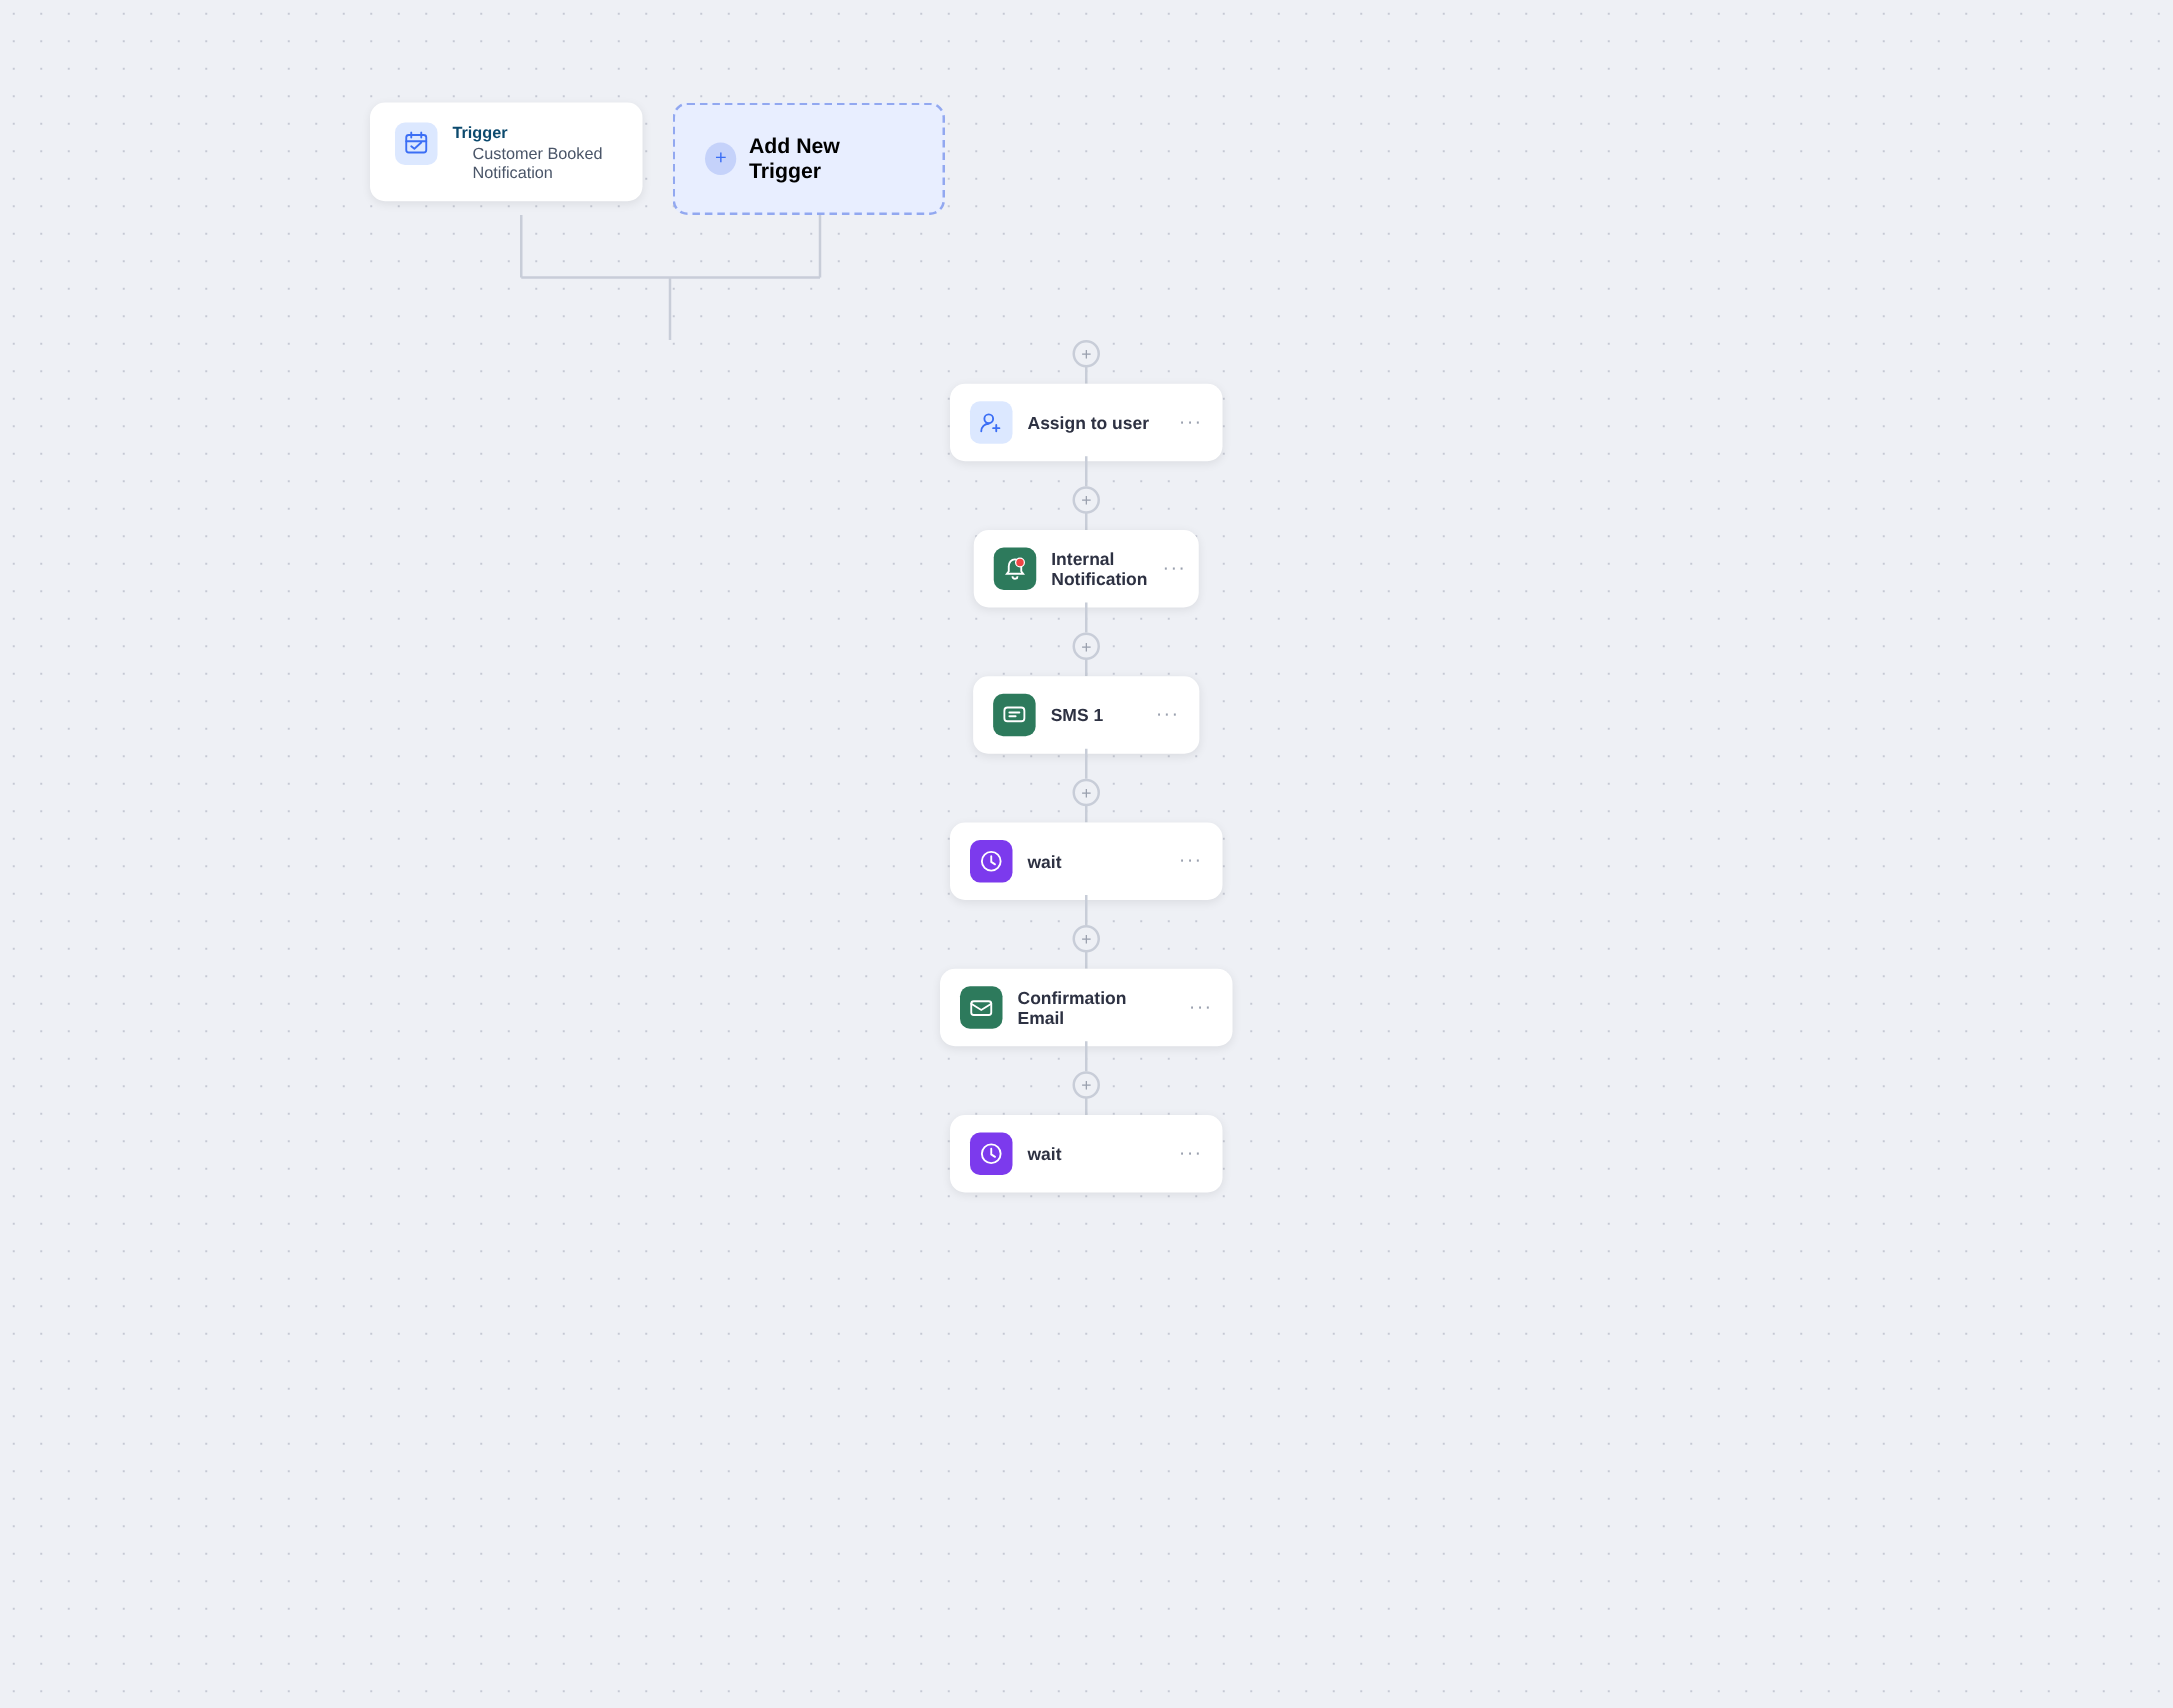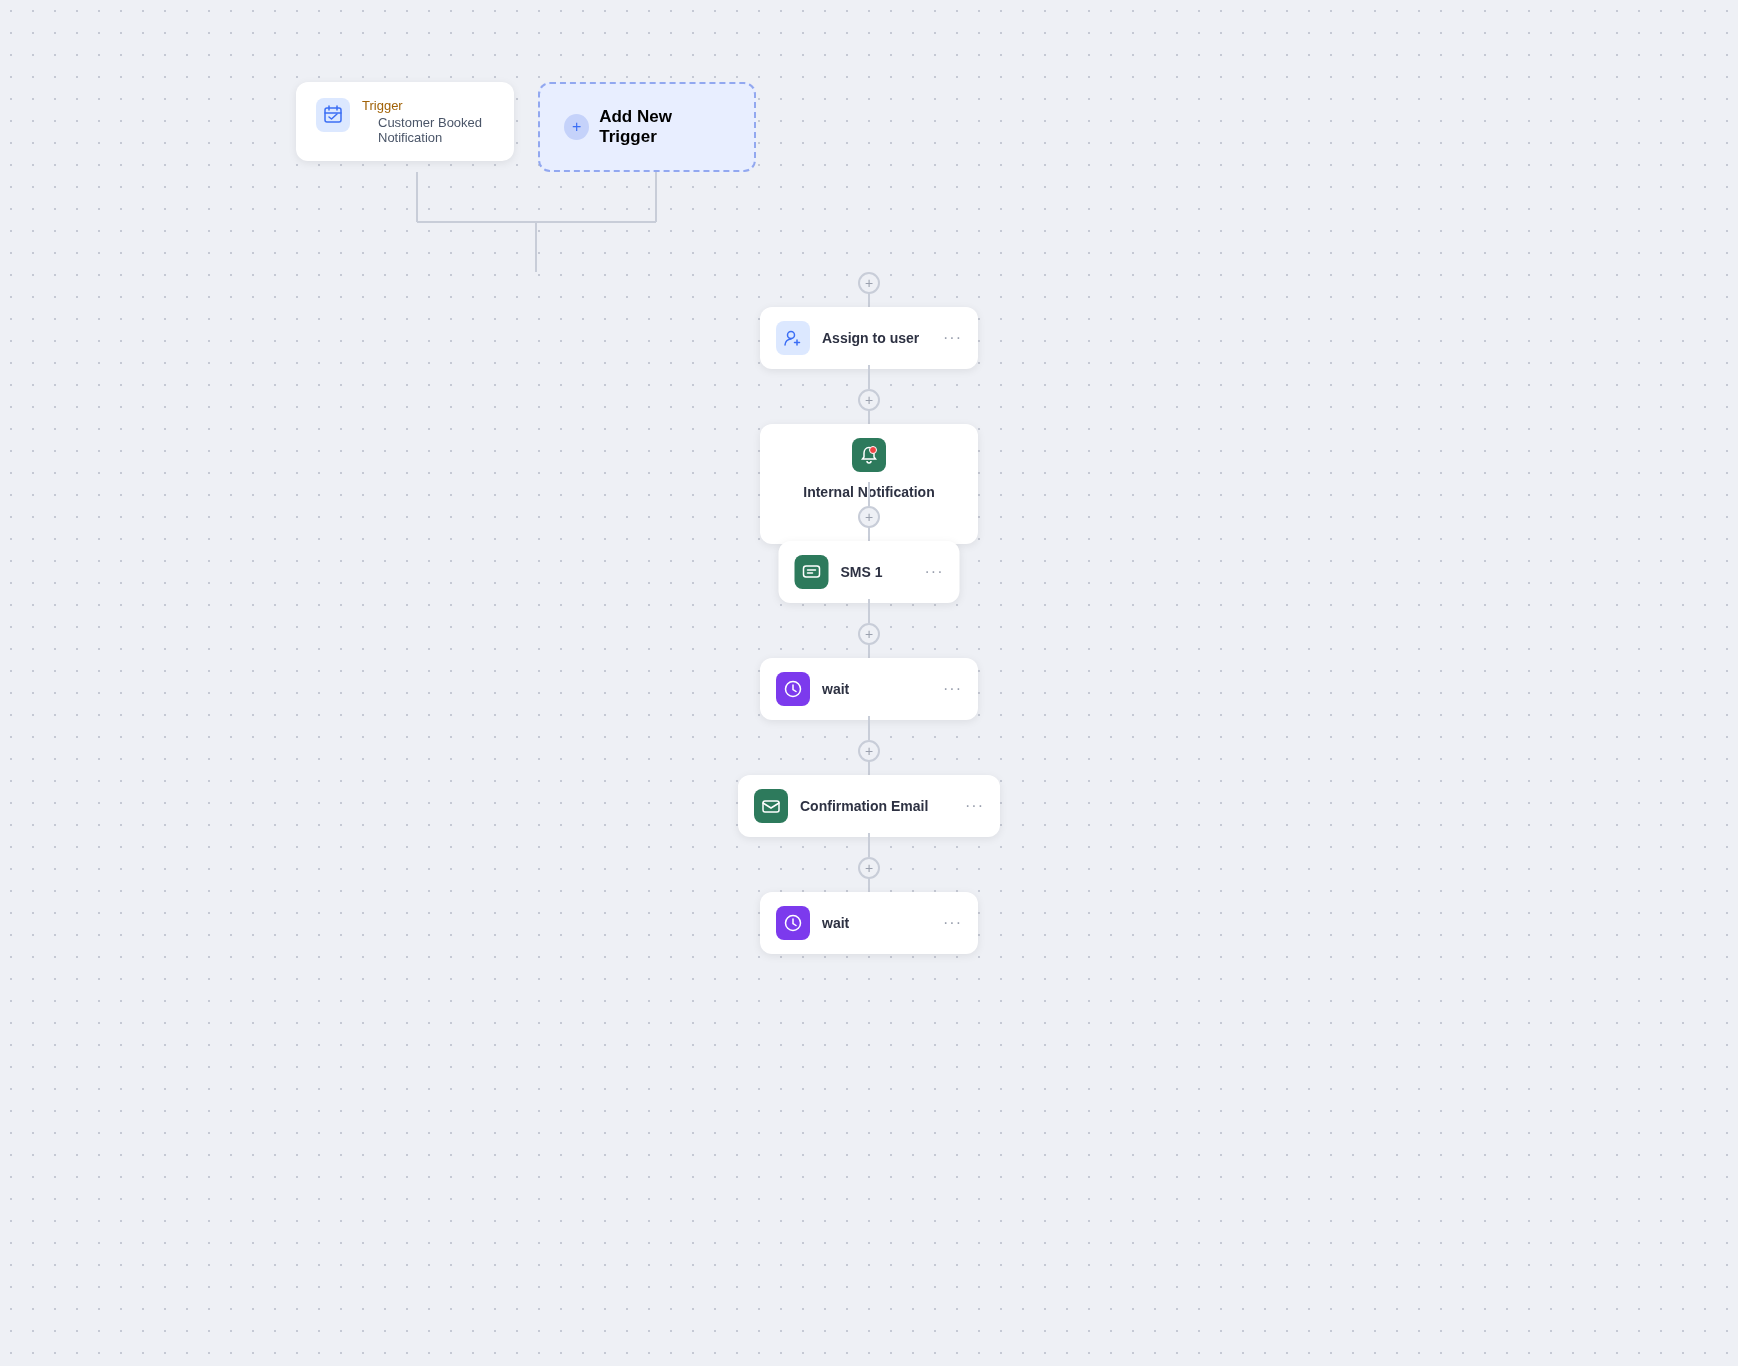--- a/index.html
+++ b/index.html
@@ -96,22 +96,22 @@
       box-shadow: 0 2px 8px rgba(0,0,0,0.08);
       padding: 16px 20px;
       display: flex;
       align-items: flex-start;
       gap: 12px;
       cursor: pointer;
     }
 
     .trigger-title {
       font-size: 13px;
-      font-weight: 400;
-      color: #a16207;
+      font-weight: 700;
+      color: #0c4a6e;
     }
 
     .trigger-subtitle {
       font-size: 13px;
       color: #4a5568;
       margin-top: 2px;
       margin-left: 16px;
     }
 
     
@@ -213,21 +213,21 @@
   </div>
 
   <div class="connector-line" style="top: 365px; left: 869px; height: 24px;"></div>
 
   <div class="plus-btn" style="top: 389px; left: 869px;">
     <span>+</span>
   </div>
 
   <div class="connector-line" style="top: 400px; left: 869px; height: 24px;"></div>
 
-  <div class="flow-card" style="top: 424px; width: 218px; left: 869px; flex-direction: column;">
+  <div class="flow-card" style="top: 424px; width: 180px; left: 869px;">
     <div class="card-icon icon-green-dark">
       <svg width="20" height="20" viewBox="0 0 20 20" fill="none">
         <path d="M10 2.5C7 2.5 5 5 5 8v4l-1.5 2h13L15 12V8c0-3-2-5.5-5-5.5z" stroke="white" stroke-width="1.5" fill="none"></path>
         <path d="M8 16a2 2 0 004 0" stroke="white" stroke-width="1.5" fill="none"></path>
         <circle cx="14" cy="5" r="3.5" fill="#ef4444" stroke="white" stroke-width="1"></circle>
       </svg>
     </div>
     <span class="card-label">Internal Notification</span>
     <span class="card-menu">···</span>
   </div>
@@ -271,21 +271,21 @@
   </div>
 
   <div class="connector-line" style="top: 716px; left: 869px; height: 24px;"></div>
 
   <div class="plus-btn" style="top: 740px; left: 869px;">
     <span>+</span>
   </div>
 
   <div class="connector-line" style="top: 751px; left: 869px; height: 24px;"></div>
 
-  <div class="flow-card" style="top: 775px; width: 262px; left: 869px;">
+  <div class="flow-card" style="top: 775px; width: 234px; left: 869px;">
     <div class="card-icon icon-green-dark">
       <svg width="20" height="20" viewBox="0 0 20 20" fill="none">
         <rect x="2" y="5" width="16" height="11" rx="2" stroke="white" stroke-width="1.5" fill="none"></rect>
         <path d="M2 7l8 5 8-5" stroke="white" stroke-width="1.5" stroke-linecap="round"></path>
       </svg>
     </div>
     <span class="card-label">Confirmation Email</span>
     <span class="card-menu">···</span>
   </div>
 

